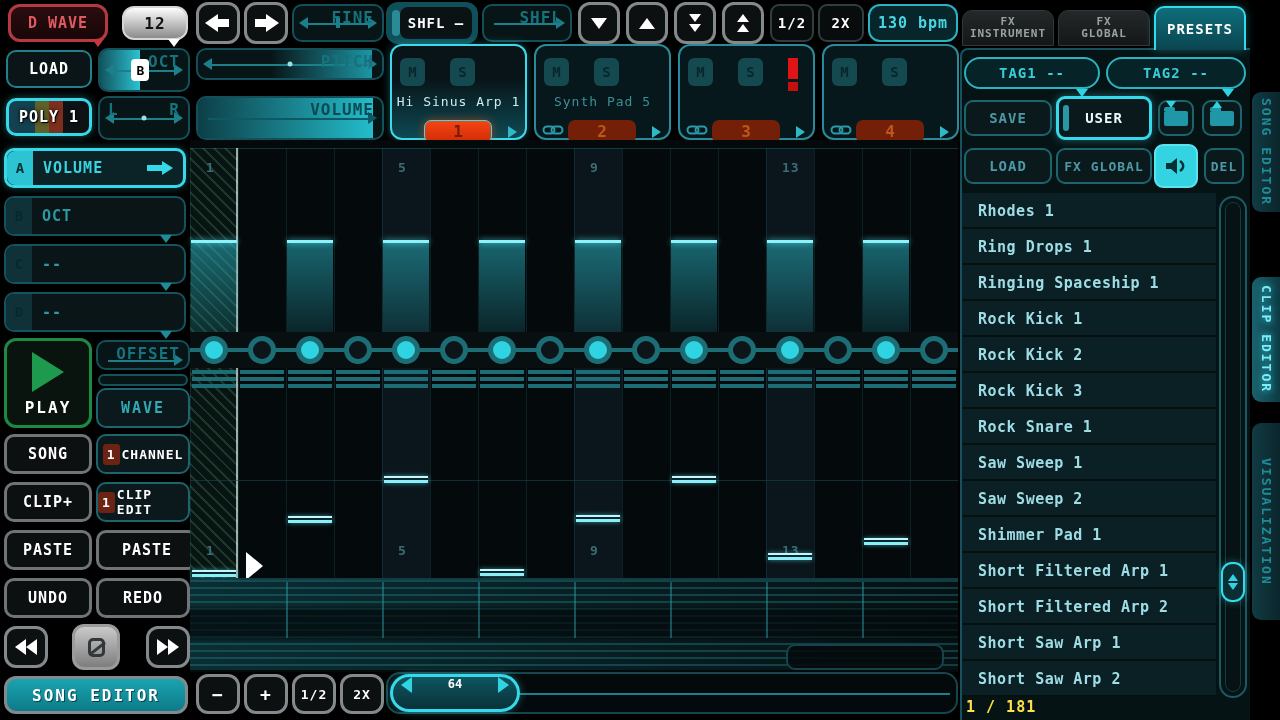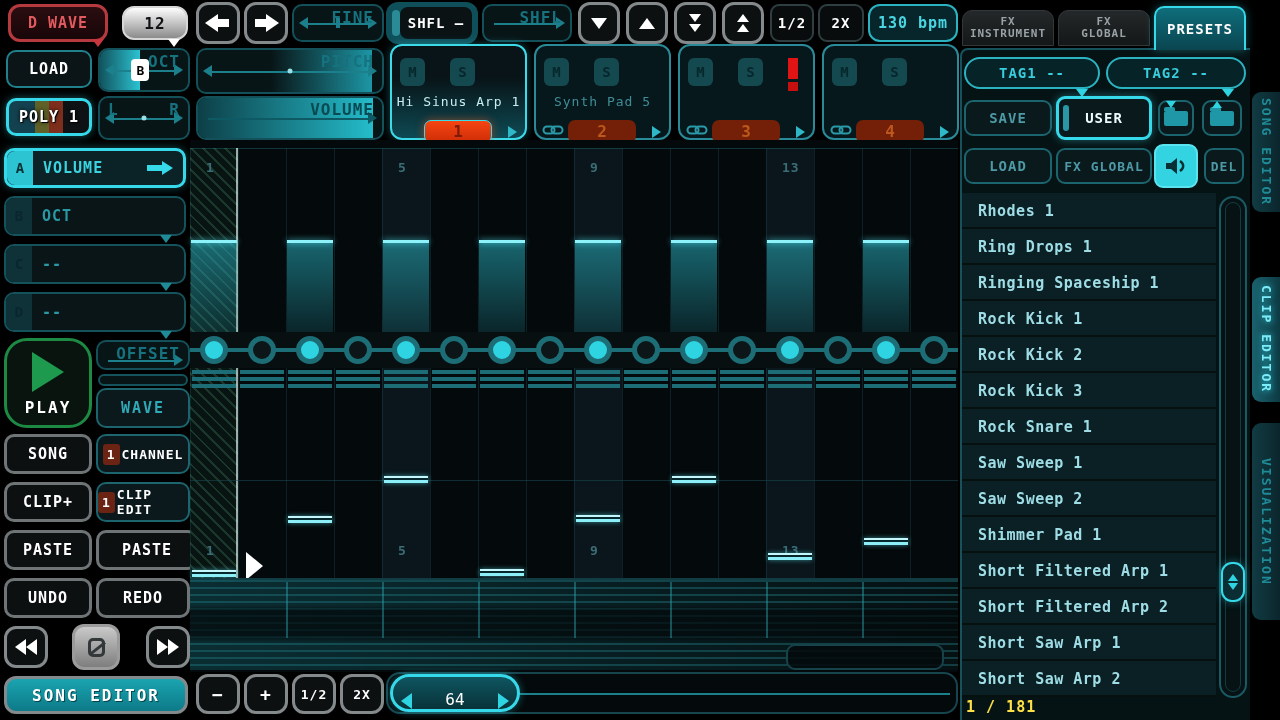--- a/index.html
+++ b/index.html
@@ -91,21 +91,21 @@
   #overview{position:absolute;left:0;top:438px;width:768px;height:92px;z-index:7;
     background:
       linear-gradient(rgba(3,9,11,0) 0 28%, rgba(3,9,11,.72) 34% 62%, rgba(3,9,11,0) 70%),
       linear-gradient(to right, rgba(25,130,142,.30), rgba(25,130,142,.06)),
       repeating-linear-gradient(to bottom, rgba(45,165,175,.30) 0 2px, rgba(4,10,12,.2) 2px 7px);
     border-top:2px solid #123c44}
   .tick{position:absolute;top:2px;width:2px;height:56px;background:rgba(45,165,175,.45)}
   #viewbox{position:absolute;left:596px;top:64px;width:158px;height:26px;background:rgba(4,10,12,.88);border:2px solid #16424a;border-radius:9px}
 
   
-  .pill64{position:absolute;left:390px;top:674px;width:130px;height:38px;border:3px solid #36d9e9;border-radius:19px;background:linear-gradient(#0e5560,#093239);display:flex;align-items:flex-end;justify-content:center;color:#fff;font-weight:normal;font-size:16px;box-shadow:0 0 8px rgba(54,217,233,.4);z-index:3}
+  .pill64{position:absolute;left:390px;top:674px;width:130px;height:38px;border:3px solid #36d9e9;border-radius:19px;background:linear-gradient(#0e5560,#093239);display:flex;align-items:flex-start;justify-content:center;color:#fff;font-weight:bold;font-size:12px;box-shadow:0 0 8px rgba(54,217,233,.4);z-index:3}
   .pill64 .t-lc{position:absolute;left:8px;border-top:8px solid transparent;border-bottom:8px solid transparent;border-right:11px solid #2fd4e2}
   .pill64 .t-rc{position:absolute;right:8px;border-top:8px solid transparent;border-bottom:8px solid transparent;border-left:11px solid #2fd4e2}
   #btrack{position:absolute;left:386px;top:672px;width:572px;height:42px;border:2px solid #17454d;border-radius:14px;background:#04090b;z-index:1}
   #btrack .mid{position:absolute;left:130px;right:6px;top:19px;height:2px;background:#1c7f8c}
 
   
   #rpanel{position:absolute;left:960px;top:48px;width:290px;height:672px;background:#061315;border-left:2px solid #17525c;border-top:2px solid #17525c;border-radius:8px 0 0 0}
   .fxtab{position:absolute;top:10px;height:36px;border-radius:10px 10px 0 0;background:linear-gradient(#25282a,#141717);border:1px solid #30383a;color:#99a3a5;display:flex;flex-direction:column;align-items:center;justify-content:center;font-size:11px;font-weight:bold;letter-spacing:1px;line-height:12px}
   .fxtab.active{top:6px;height:44px;background:linear-gradient(#0e6d7a,#0a4550);border:2px solid #36d9e9;border-bottom:none;color:#fff;font-size:14px;box-shadow:0 0 10px rgba(54,217,233,.35)}
   .tagbtn{position:absolute;top:57px;height:32px;border:2px solid #2bb3c2;border-radius:16px;background:#062428;color:#38cedd;font-size:14px;font-weight:bold;display:flex;align-items:center;justify-content:center;letter-spacing:1px}
@@ -208,21 +208,21 @@
 
 <div class="slider" style="left:98px;top:48px;width:92px;height:44px">
   <i class="fill" style="left:0;width:46%;background:linear-gradient(90deg,#11545e,#2cc3d2)"></i>
   <span class="lab">OCT</span>
   <i class="line"></i>
     <i class="ah l"></i>
     <i class="ah r"></i>
   <span class="mark" style="left:46%;width:18px;height:22px;background:#fff;border-radius:4px;color:#000;font-size:13px;font-weight:bold;display:flex;align-items:center;justify-content:center">B</span>
 </div>
 
-<div class="slider" style="left:196px;top:48px;width:188px;height:46px">
+<div class="slider" style="left:196px;top:48px;width:188px;height:32px">
   <i class="fill" style="right:10px;width:55%;background:linear-gradient(90deg,rgba(15,70,78,0),#1d96a5)"></i>
   <span class="lab">PITCH</span>
   <i class="line"></i>
     <i class="ah l"></i>
     <i class="ah r"></i>
   <i class="mark" style="left:50%;width:5px;height:5px;background:#9adfe6;border-radius:50%"></i>
 </div>
 
 <div class="btn" style="left:6px;top:98px;width:86px;height:38px;border:3px solid #36d9e9;border-radius:10px;background:linear-gradient(90deg,#14414f 0 32%,#5f6128 32% 50%,#7e2e1c 50% 68%,#0e1214 68% 100%);box-shadow:0 0 8px rgba(54,217,233,.4)">
   <span style="color:#fff;font-size:15px;text-shadow:1px 1px 0 #000,0 0 4px #000">POLY 1</span>
@@ -263,21 +263,21 @@
       <div class="val">--</div>
       <div class="t t-d sm t-teal ddt"></div>
     </div>
     <div class="macro" style="top: 292px;">
       <div class="key">D</div>
       <div class="val">--</div>
       <div class="t t-d sm t-teal ddt"></div>
     </div>
   </div>
 
-<div class="btn" style="left:4px;top:338px;width:88px;height:90px;border:3px solid #1d8a44;border-radius:23px;background:#0a140f;flex-direction:column;gap:6px">
+<div class="btn" style="left:4px;top:338px;width:88px;height:90px;border:3px solid #1d8a44;border-radius:12px;background:#0a140f;flex-direction:column;gap:6px">
   <span class="t" style="border-top:20px solid transparent;border-bottom:20px solid transparent;border-left:32px solid #1e9a4e;margin-top:4px"></span>
   <span style="color:#fff;font-size:16px;letter-spacing:2px;margin-bottom:2px">PLAY</span>
 </div>
 
 <div class="slider" style="left:96px;top:340px;width:94px;height:30px">
   <span class="lab">OFFSET</span>
   <i class="line" style="top:70%"></i>
     <i class="ah r" style="top:70%"></i>
 </div>
 <div class="abs" style="left:98px;top:374px;width:90px;height:12px;border:2px solid #14525c;border-radius:6px;background:#081517"></div>

